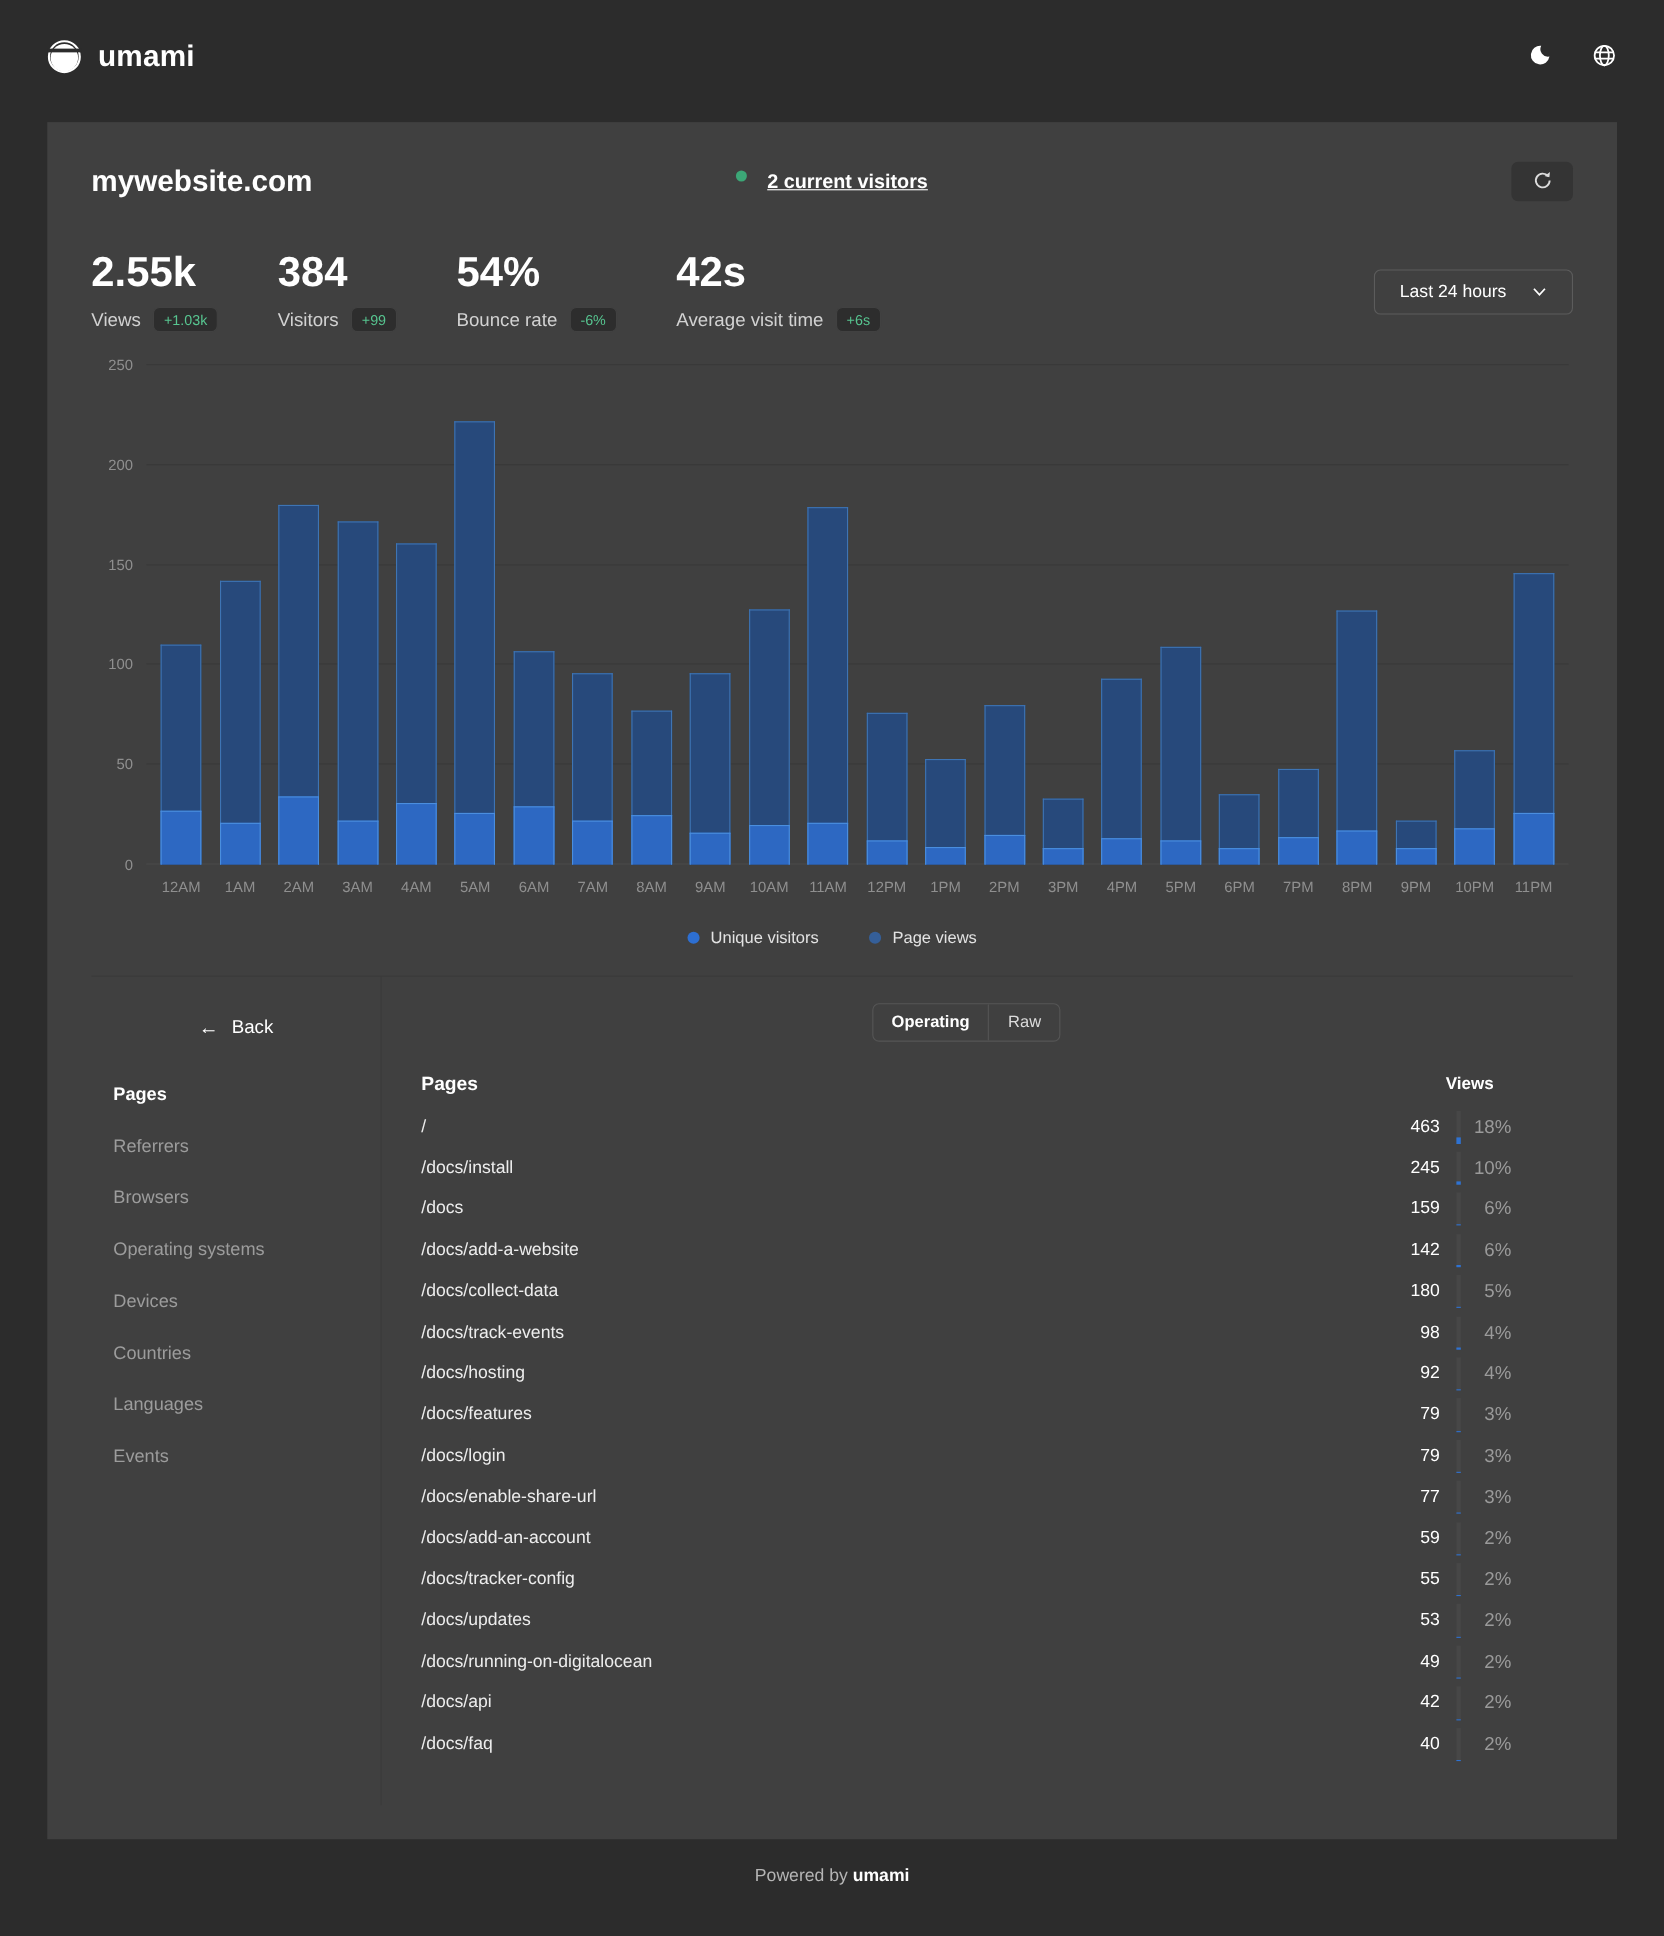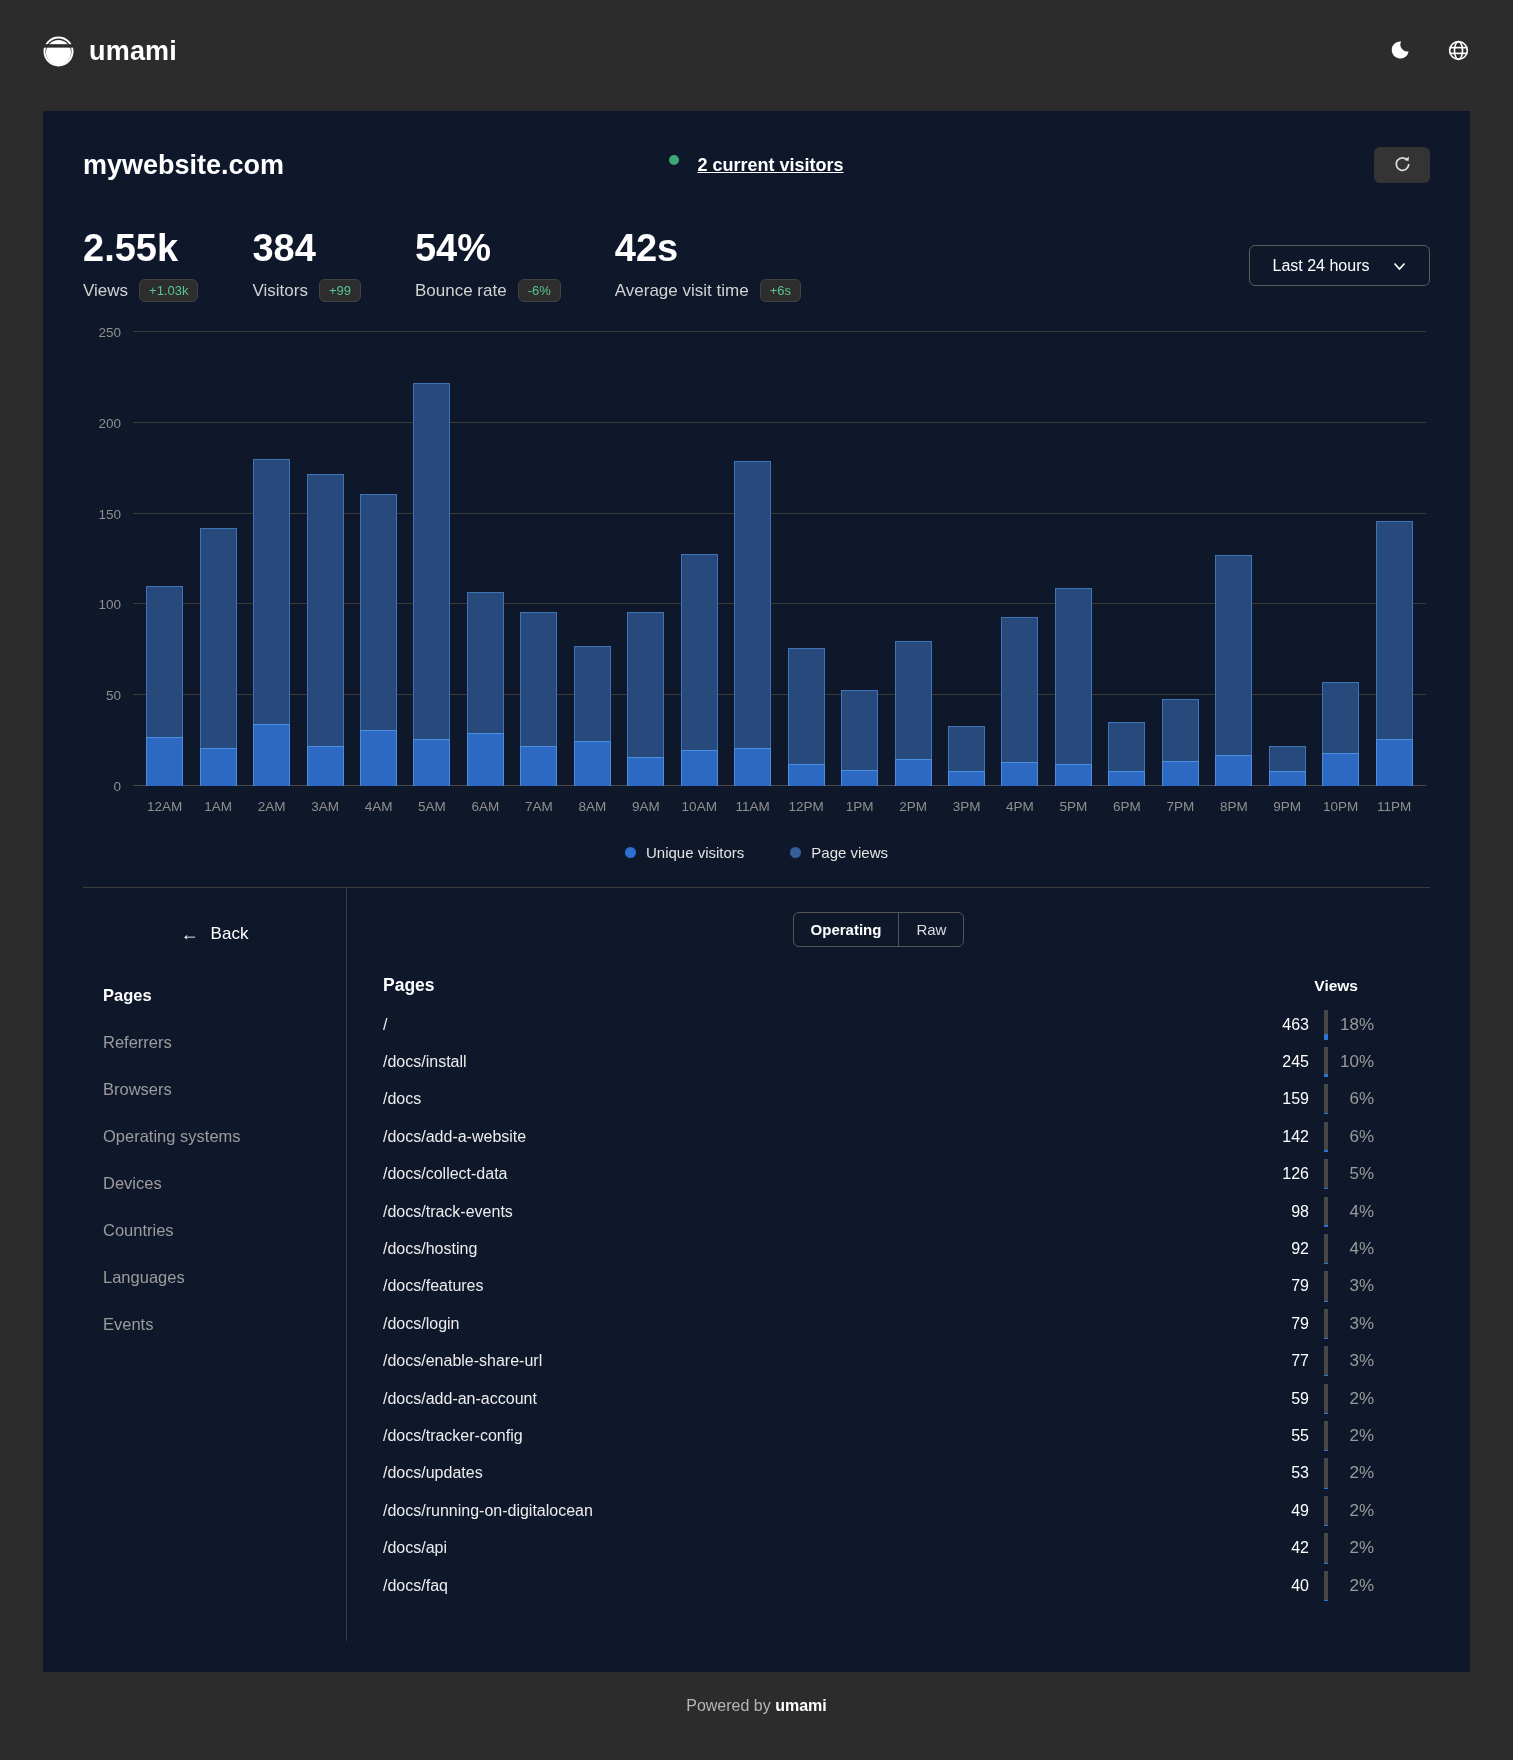--- a/index.html
+++ b/index.html
@@ -18,21 +18,21 @@
   .brand { display:flex; align-items:center; gap:15px; }
   .logo { width:31px; height:31px; position:relative; }
   .logo svg { display:block; }
   .brand-name { font-size:27px; font-weight:600; color:#fff; letter-spacing:.2px; }
   .header-icons { display:flex; align-items:center; gap:36px; }
   .icon-btn { background:none; border:none; cursor:pointer; display:flex; align-items:center; }
   
   .panel {
     margin:8px 43px 0 43px;
     height:1561px;
-    background:#0f172a;
+    background:#404040;
     padding:0 40px;
     overflow:hidden;
   }
   .title-row { padding-top:36px; display:flex; align-items:center; }
   .site-title { font-size:27px; font-weight:700; flex:1; }
   .live { display:flex; align-items:flex-start; gap:18px;text-decoration:underline; }
   .live-dot { width:10px; height:10px; border-radius:50%; background:#3ca777; }
   .live-text { font-size:18px; font-weight:700; }
   .title-right { flex:1; display:flex; justify-content:flex-end; }
   .refresh-btn {
@@ -446,21 +446,21 @@
           <div class="trow">
             <div class="t-path">/docs/add-a-website</div>
             <div class="t-views">142</div>
             <div class="t-meter" style="background: rgb(71, 71, 71);">
               <div class="t-meter-fill" style="height: 6%; background: rgb(46, 114, 210);"></div>
             </div>
             <div class="t-pct">6%</div>
           </div>
           <div class="trow">
             <div class="t-path">/docs/collect-data</div>
-            <div class="t-views">126</div>
+            <div class="t-views">180</div>
             <div class="t-meter" style="background: rgb(71, 71, 71);">
               <div class="t-meter-fill" style="height: 5%; background: rgb(46, 114, 210);"></div>
             </div>
             <div class="t-pct">5%</div>
           </div>
           <div class="trow">
             <div class="t-path">/docs/track-events</div>
             <div class="t-views">98</div>
             <div class="t-meter" style="background: rgb(71, 71, 71);">
               <div class="t-meter-fill" style="height: 4%; background: rgb(46, 114, 210);"></div>

